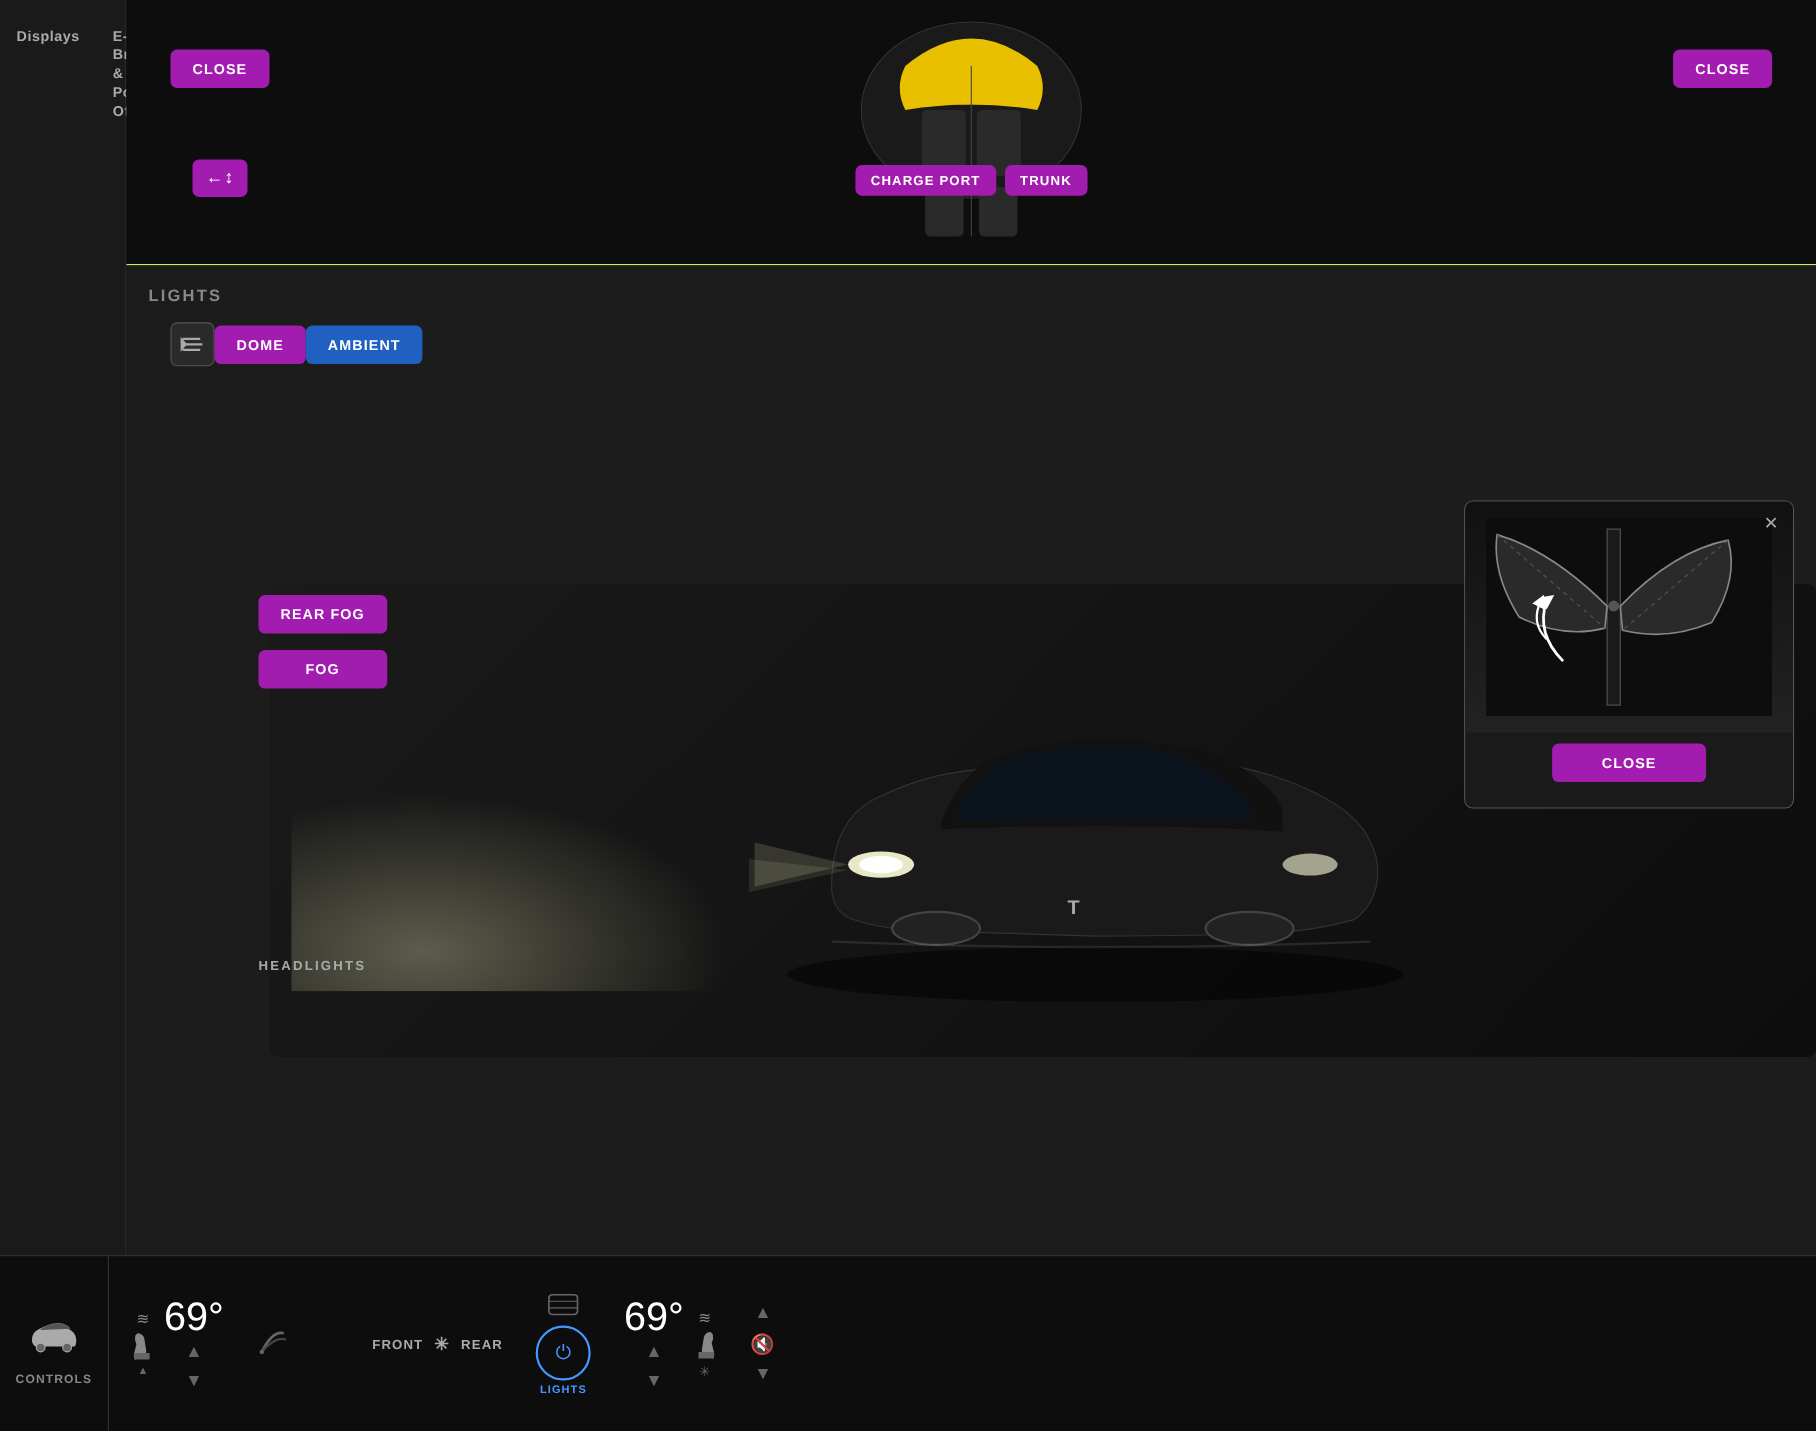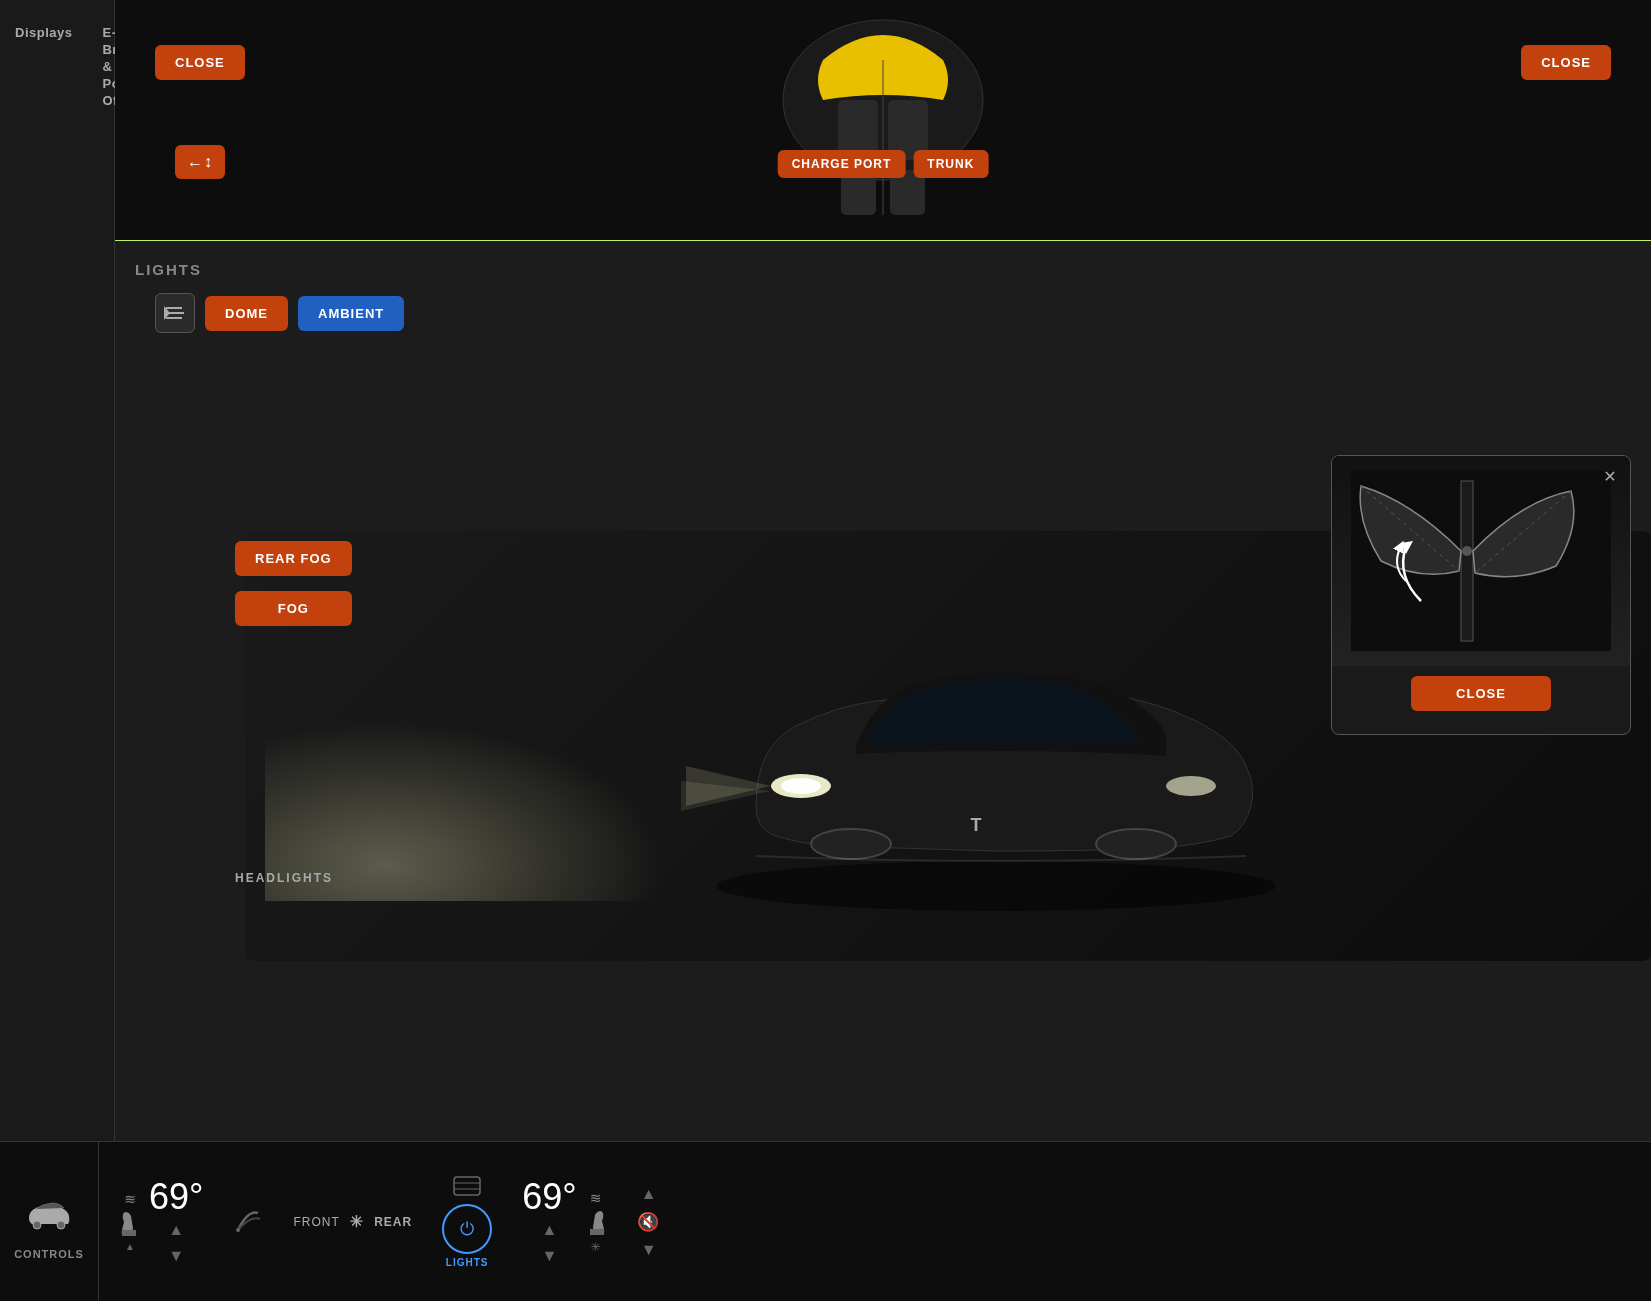--- a/index.html
+++ b/index.html
@@ -93,21 +93,21 @@
 
     
     .frunk-btn {
       position: absolute;
       top: 145px;
       left: 60px;
     }
 
     
     .btn {
-      background: #c2410c;
+      background: #a21caf;
       color: #fff;
       border: none;
       border-radius: 6px;
       padding: 10px 20px;
       font-size: 13px;
       font-weight: 700;
       letter-spacing: 1px;
       cursor: pointer;
       text-transform: uppercase;
     }
@@ -136,21 +136,20 @@
       font-size: 15px;
       font-weight: 700;
       letter-spacing: 2px;
       margin-bottom: 15px;
     }
 
     
     .lights-controls {
       display: flex;
       align-items: center;
-      gap: 10px;
       margin-bottom: 15px;
       padding-left: 20px;
     }
 
     
     .car-image-area {
       position: absolute;
       top: 290px;
       left: 130px;
       right: 0;
@@ -591,21 +590,21 @@
     <div style="cursor:pointer;">
       <svg width="30" height="30" viewBox="0 0 30 30">
         <path d="M5 25 Q15 5 25 8" stroke="#666" stroke-width="2.5" fill="none"></path>
         <path d="M5 25 Q18 10 27 14" stroke="#444" stroke-width="2" fill="none"></path>
         <circle cx="5" cy="25" r="2" fill="#666"></circle>
       </svg>
     </div>
 
     <div class="front-rear-section">
       <div class="front-rear-row">
-        <span style="color:#aaa;font-size:12px;font-weight:400;letter-spacing:1px;">FRONT</span>
+        <span style="color:#aaa;font-size:12px;font-weight:700;letter-spacing:1px;margin-left:45px;">FRONT</span>
         <span style="color:#aaa;font-size:16px;">✳</span>
         <span style="color:#aaa;font-size:12px;font-weight:600;letter-spacing:1px;text-align:right;">REAR</span>
       </div>
     </div>
 
     <div style="display:flex;flex-direction:column;align-items:center;gap:3px;">
 
       <div>
         <svg width="30" height="22" viewBox="0 0 30 22">
           <rect x="2" y="2" width="26" height="18" rx="3" fill="none" stroke="#666" stroke-width="1.5"></rect>

